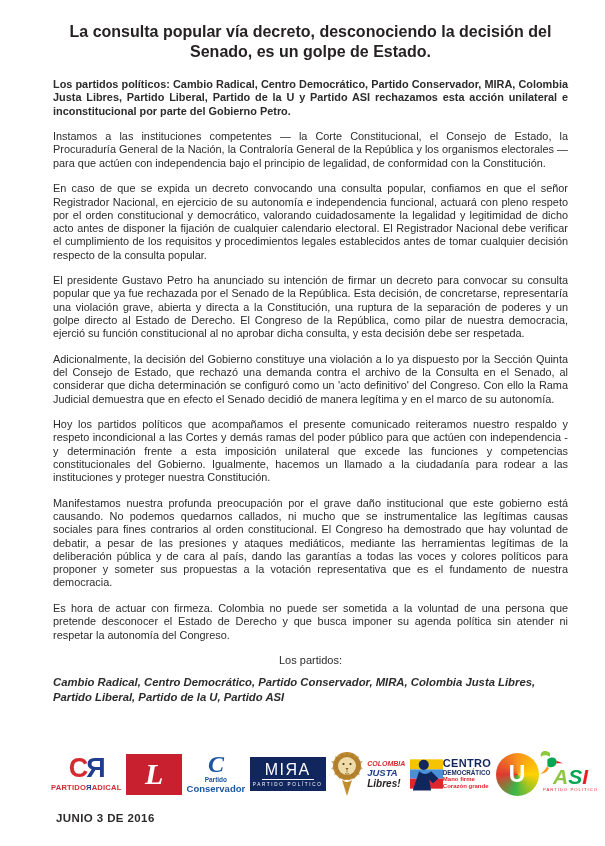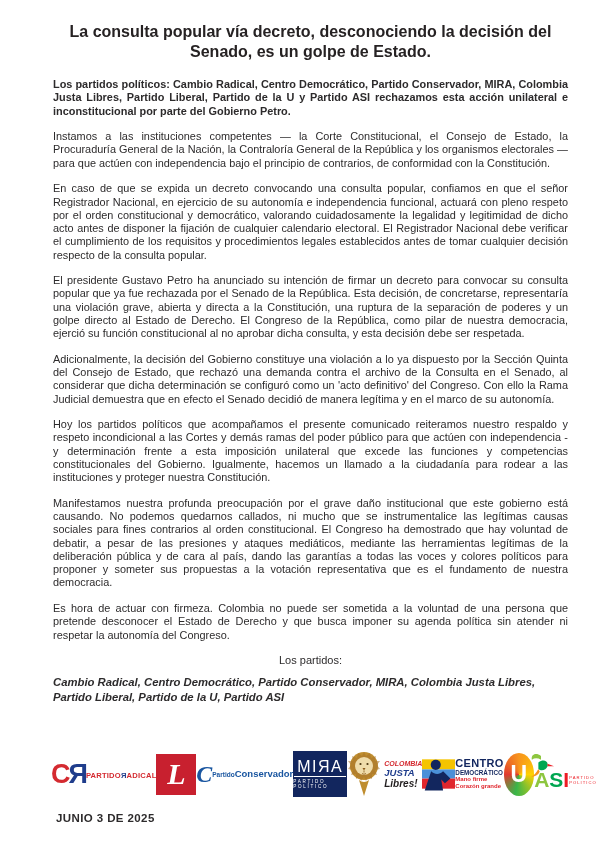--- a/index.html
+++ b/index.html
@@ -27,21 +27,21 @@
   .parties-heading { font-size: 11px; font-weight: normal; margin: 1px 0 9px; text-align: center; }
   .parties-signature {
     font-size: 11.3px; font-weight: bold; font-style: italic;
     line-height: 1.35; margin: 0; max-width: 492px;
   }
 
   .logos-row {
     position: absolute; left: 35px; right: 7px; top: 742px; height: 64px;
     display: flex; align-items: center; justify-content: space-between;
   }
-  .logo { display: flex; flex-direction: row; align-items: center; }
+  .logo { display: flex; flex-direction: column; align-items: center; }
 
   
   .cr-glyphs { font-weight: 800; font-size: 27px; line-height: 25px; letter-spacing: -2px; }
   .cr-c { color: #d42a30; } .cr-r { color: #1f3d8c; }
   .cr-word { font-size: 7.6px; font-weight: bold; letter-spacing: 0.2px; margin-top: 2px; }
   .cr-word .red { color: #d42a30; } .cr-word .blue { color: #1f3d8c; }
 
   
   .logo-liberal { width: 56px; height: 41px; background: #c8202f;
     display: flex; align-items: center; justify-content: center; }
@@ -49,21 +49,21 @@
     font-style: italic; font-weight: bold; font-size: 30px; line-height: 1; }
 
   
   .logo-conservador { color: #1a56a0; }
   .pc-c { font-family: "Liberation Serif", serif; font-style: italic;
     font-weight: bold; font-size: 24px; line-height: 21px; }
   .pc-t1 { font-size: 6.5px; font-weight: bold; line-height: 6.5px; margin-top: 2px; }
   .pc-t2 { font-size: 9.5px; font-weight: bold; line-height: 10px; }
 
   
-  .logo-mira { background: #12265e; width: 76px; height: 46px;
+  .logo-mira { background: #12265e; width: 76px; height: 34px;
     display: flex; flex-direction: column; align-items: center; justify-content: center; }
   .mira-name { color: #fff; font-size: 16px; line-height: 16px; letter-spacing: 1.5px;
     border-bottom: 1px solid #fff; padding: 0 3px 1px; }
   .mira-sub { color: #fff; font-size: 4.6px; letter-spacing: 1.7px; margin-top: 2px; }
 
   
   .logo-cjl { flex-direction: row; gap: 3px; align-items: center; }
   .cjl-text { display: flex; flex-direction: column; align-items: flex-start;
     font-style: italic; font-weight: bold; }
   .cjl-1 { color: #d42a30; font-size: 7px; line-height: 8px; }
@@ -79,39 +79,39 @@
 
   
   .logo-u { width: 43px; height: 43px; border-radius: 50%;
     background: conic-gradient(from -90deg, #e03a2f, #f7941d 25%, #ffd200 50%, #39b54a 78%, #e03a2f);
     display: flex; align-items: center; justify-content: center; }
   .u-letter { color: #fff; font-weight: 800; font-size: 23px; line-height: 1; }
 
   
   .logo-asi { position: relative; padding-top: 10px; }
   .asi-bird { position: absolute; top: -8px; left: -6px; }
-  .asi-name { font-weight: 800; font-size: 21px; line-height: 19px; }
+  .asi-name { font-weight: 800; font-size: 21px; line-height: 19px; font-style: italic; }
   .asi-a { color: #8dc63f; } .asi-s { color: #00a651; } .asi-i { color: #ed1c24; }
   .asi-sub { color: #ed1c24; font-size: 4.2px; letter-spacing: 1px; margin-top: 1px; }
 
   .date {
     position: absolute; left: 40px; top: 812px;
     font-size: 11.5px; font-weight: bold; letter-spacing: 0.4px; color: #2d2b2c;
   }
 </style>
 </head>
 <body>
 
 <div class="page">
 
   <h1 class="title">La consulta popular vía decreto, desconociendo la decisión del Senado, es un golpe de Estado.</h1>
 
   <div>
     <p class="para bold">Los partidos políticos: Cambio Radical, Centro Democrático, Partido Conservador, MIRA, Colombia Justa Libres, Partido Liberal, Partido de la U y Partido ASI rechazamos esta acción unilateral e inconstitucional por parte del Gobierno Petro.</p>
-    <p class="para">Instamos a las instituciones competentes — la Corte Constitucional, el Consejo de Estado, la Procuraduría General de la Nación, la Contraloría General de la República y los organismos electorales — para que actúen con independencia bajo el principio de contrarios, de conformidad con la Constitución.</p>
+    <p class="para">Instamos a las instituciones competentes — la Corte Constitucional, el Consejo de Estado, la Procuraduría General de la Nación, la Contraloría General de la República y los organismos electorales — para que actúen con independencia bajo el principio de legalidad, de conformidad con la Constitución.</p>
     <p class="para">En caso de que se expida un decreto convocando una consulta popular, confiamos en que el señor Registrador Nacional, en ejercicio de su autonomía e independencia funcional, actuará con pleno respeto por el orden constitucional y democrático, valorando cuidadosamente la legalidad y legitimidad de dicho acto antes de disponer la fijación de cualquier calendario electoral. El Registrador Nacional debe verificar el cumplimiento de los requisitos y procedimientos legales establecidos antes de tomar cualquier decisión respecto de la consulta popular.</p>
     <p class="para">El presidente Gustavo Petro ha anunciado su intención de firmar un decreto para convocar su consulta popular que ya fue rechazada por el Senado de la República. Esta decisión, de concretarse, representaría una violación grave, abierta y directa a la Constitución, una ruptura de la separación de poderes y un golpe directo al Estado de Derecho. El Congreso de la República, como pilar de nuestra democracia, ejerció su función constitucional al no aprobar dicha consulta, y esta decisión debe ser respetada.</p>
     <p class="para">Adicionalmente, la decisión del Gobierno constituye una violación a lo ya dispuesto por la Sección Quinta del Consejo de Estado, que rechazó una demanda contra el archivo de la Consulta en el Senado, al considerar que dicha determinación se configuró como un 'acto definitivo' del Congreso. Con ello la Rama Judicial demuestra que en efecto el Senado decidió de manera legítima y en el marco de su autonomía.</p>
     <p class="para">Hoy los partidos políticos que acompañamos el presente comunicado reiteramos nuestro respaldo y respeto incondicional a las Cortes y demás ramas del poder público para que actúen con independencia - y determinación frente a esta imposición unilateral que excede las funciones y competencias constitucionales del Gobierno. Igualmente, hacemos un llamado a la ciudadanía para rodear a las instituciones y proteger nuestra Constitución.</p>
     <p class="para">Manifestamos nuestra profunda preocupación por el grave daño institucional que este gobierno está causando. No podemos quedarnos callados, ni mucho que se instrumentalice las legítimas causas sociales para fines contrarios al orden constitucional. El Congreso ha demostrado que hay voluntad de debatir, a pesar de las presiones y ataques mediáticos, mediante las herramientas legítimas de la deliberación pública y de cara al país, dando las garantías a todas las voces y colores políticos para proponer y someter sus propuestas a la votación representativa que es el fundamento de nuestra democracia.</p>
     <p class="para">Es hora de actuar con firmeza. Colombia no puede ser sometida a la voluntad de una persona que pretende desconocer el Estado de Derecho y que busca imponer su agenda política sin atender ni respetar la autonomía del Congreso.</p>
   </div>
 
   <p class="parties-heading">Los partidos:</p>
   <p class="parties-signature">Cambio Radical, Centro Democrático, Partido Conservador, MIRA, Colombia Justa Libres, Partido Liberal, Partido de la U, Partido ASI</p>
@@ -182,15 +182,15 @@
         <path d="M16 16 C24 10 32 14 30 22 C28 28 20 30 16 26 Z" fill="#00a651"></path>
         <path d="M16 26 C12 32 10 36 5 38 C10 38 16 36 18 30 Z" fill="#f7941d"></path>
         <path d="M30 18 L40 22 L30 22 Z" fill="#ed1c24"></path>
       </svg>
       <div class="asi-name"><span class="asi-a">A</span><span class="asi-s">S</span><span class="asi-i">I</span></div>
       <div class="asi-sub">PARTIDO POLÍTICO</div>
     </div>
 
   </div>
 
-  <div class="date">JUNIO 3 DE 2025</div>
+  <div class="date">JUNIO 3 DE 2016</div>
 
 </div>
 
 </body></html>

